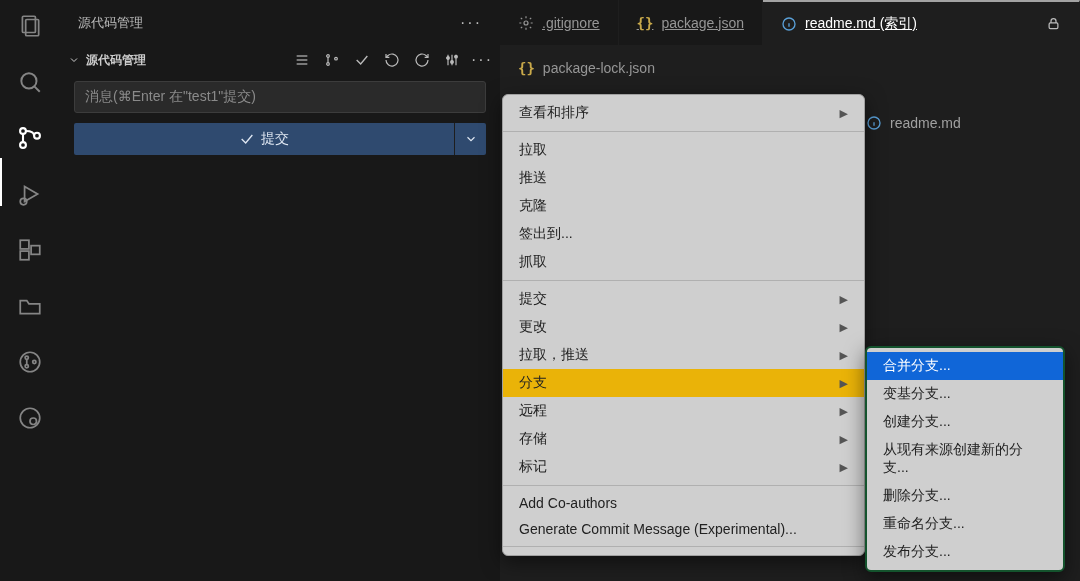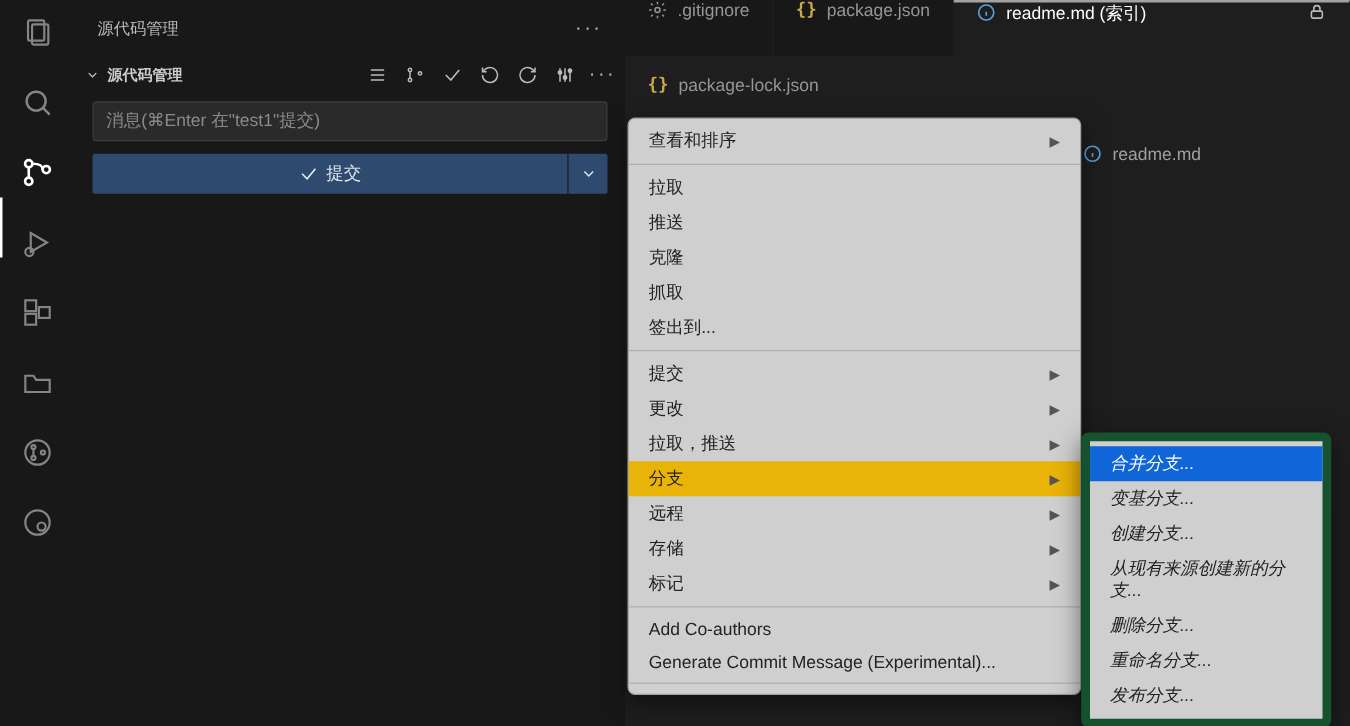--- a/index.html
+++ b/index.html
@@ -114,25 +114,27 @@
       left: 500px; top: 0;
       width: 580px; height: 45px;
       background: #181818;
       display: flex;
       align-items: center;
     }
     .tab {
       height: 45px;
       padding: 0 18px;
       display: flex;
+      align-items: center;
       gap: 8px;
       color: #969696;
       font-size: 14px;
       cursor: pointer;
       border-right: 1px solid #1e1e1e;
+      text-decoration: underline;
     }
     .tab.active {
       background: #1e1e1e;
       color: #ffffff;
       border-top: 2px solid #a3a3a3;
     }
     .tab .file-icon { font-size: 14px; }
     .editor-tabs-row2 {
       position: absolute;
       left: 500px; top: 45px;
@@ -183,28 +185,27 @@
       height: 1px;
       background: #b0b0b0;
       margin: 4px 0;
     }
     .submenu-arrow { font-size: 11px; color: #555; }
     .submenu {
       position: absolute;
       left: 865px; top: 346px;
       width: 200px;
       background: #cfcfcf;
-      border: 7px solid #14532d;
+      border: 2px solid #14532d;
       border-radius: 6px;
       box-shadow: 0 6px 20px rgba(0,0,0,0.5);
       padding: 4px 0;
       color: #222;
       font-size: 14px;
       z-index: 11;
-      font-style: italic;
     }
     .submenu .menu-item.selected {
       background: #1066d8;
       color: #ffffff;
     }
     .ic-braces { color: #c9a94a; font-weight: bold; font-family: monospace; }
     .ic-info { color: #5aa0d8; }
     .ic-gear { color: #969696; }
     .lock { color: #bbbbbb; }
     svg { display: block; }
@@ -405,24 +406,24 @@
   <div class="menu-item">
       <span>拉取</span>
     </div>
   <div class="menu-item">
       <span>推送</span>
     </div>
   <div class="menu-item">
       <span>克隆</span>
     </div>
   <div class="menu-item">
+      <span>签出到...</span>
+    </div>
+  <div class="menu-item">
       <span>抓取</span>
-    </div>
-  <div class="menu-item">
-      <span>签出到...</span>
     </div>
   <div class="menu-sep"></div>
   <div class="menu-item">
       <span>提交</span>
       <span class="submenu-arrow">▶</span>
     </div>
   <div class="menu-item">
       <span>更改</span>
       <span class="submenu-arrow">▶</span>
     </div>

